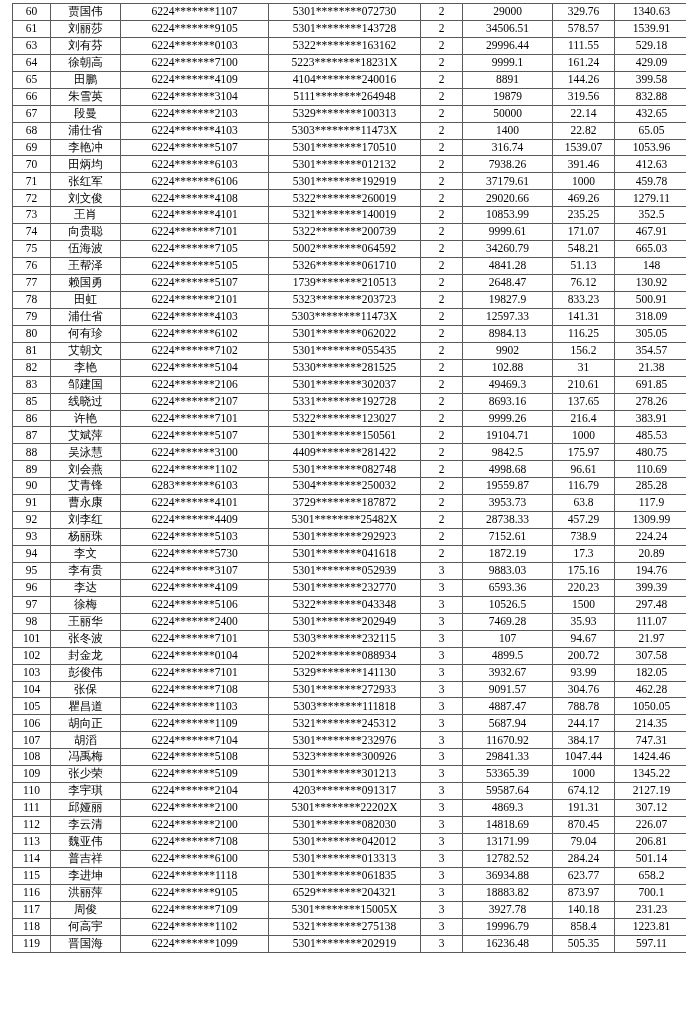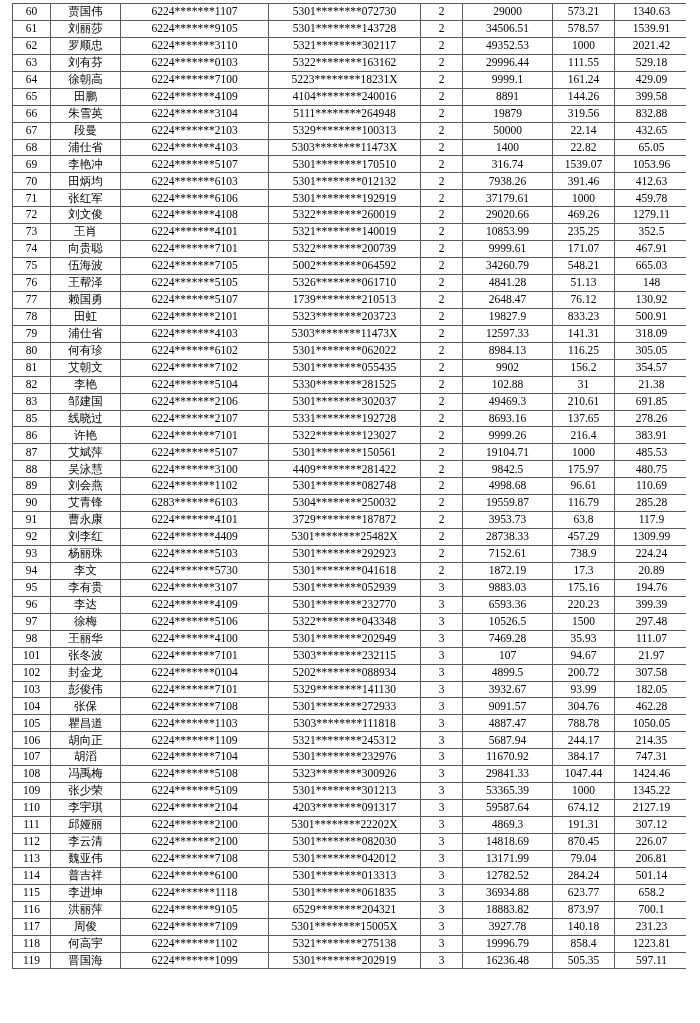--- a/index.html
+++ b/index.html
@@ -58,44 +58,34 @@
       <col class="c-amt3">
     </colgroup>
     <tbody>
         <tr>
           <td>60</td>
           <td>贾国伟</td>
           <td>6224*******1107</td>
           <td>5301********072730</td>
           <td>2</td>
           <td>29000</td>
-          <td>573.21</td>
+          <td>329.76</td>
           <td>1340.63</td>
         </tr>
         <tr>
           <td>61</td>
           <td>刘丽莎</td>
           <td>6224*******9105</td>
           <td>5301********143728</td>
           <td>2</td>
           <td>34506.51</td>
           <td>578.57</td>
           <td>1539.91</td>
         </tr>
         <tr>
-          <td>62</td>
-          <td>罗顺忠</td>
-          <td>6224*******3110</td>
-          <td>5321********302117</td>
-          <td>2</td>
-          <td>49352.53</td>
-          <td>1000</td>
-          <td>2021.42</td>
-        </tr>
-        <tr>
           <td>63</td>
           <td>刘有芬</td>
           <td>6224*******0103</td>
           <td>5322********163162</td>
           <td>2</td>
           <td>29996.44</td>
           <td>111.55</td>
           <td>529.18</td>
         </tr>
         <tr>
@@ -424,21 +414,21 @@
           <td>6224*******5106</td>
           <td>5322********043348</td>
           <td>3</td>
           <td>10526.5</td>
           <td>1500</td>
           <td>297.48</td>
         </tr>
         <tr>
           <td>98</td>
           <td>王丽华</td>
-          <td>6224*******4100</td>
+          <td>6224*******2400</td>
           <td>5301********202949</td>
           <td>3</td>
           <td>7469.28</td>
           <td>35.93</td>
           <td>111.07</td>
         </tr>
         <tr>
           <td>101</td>
           <td>张冬波</td>
           <td>6224*******7101</td>

